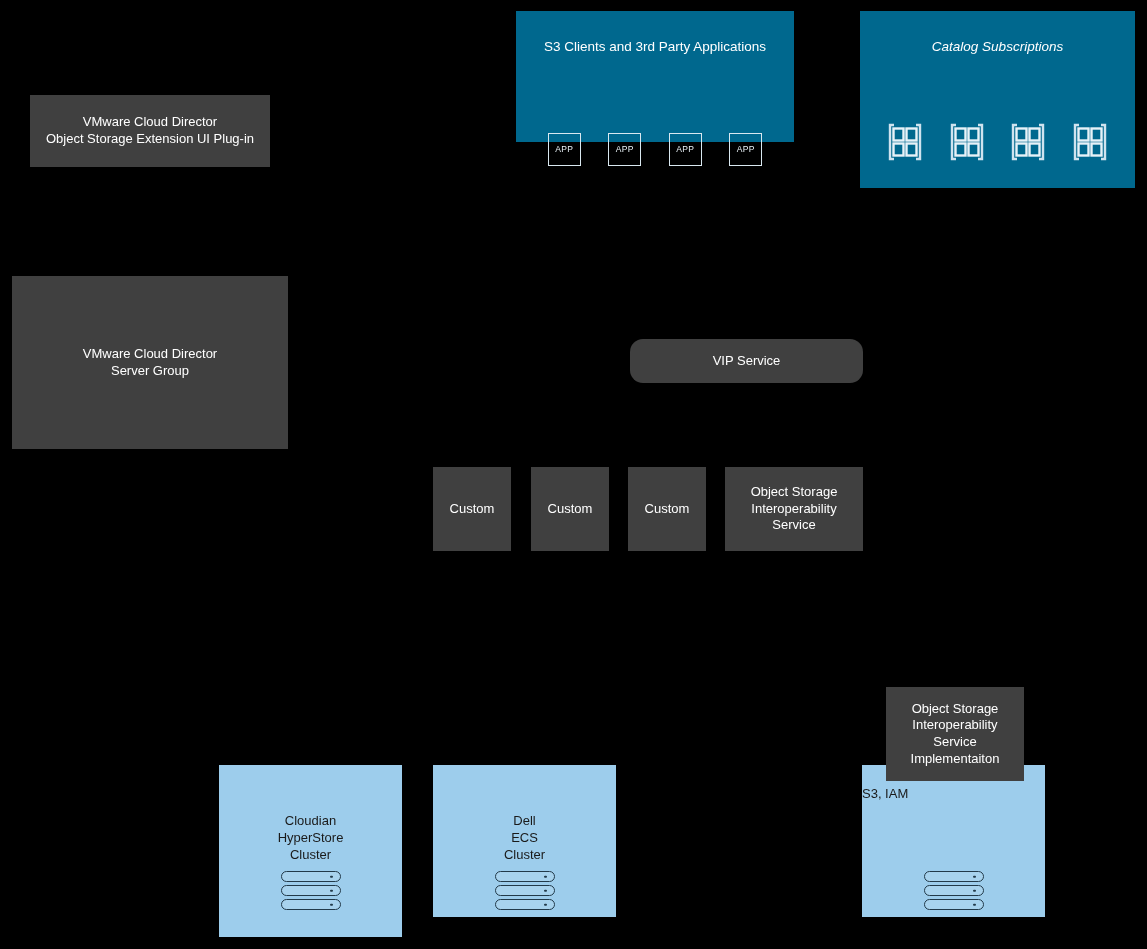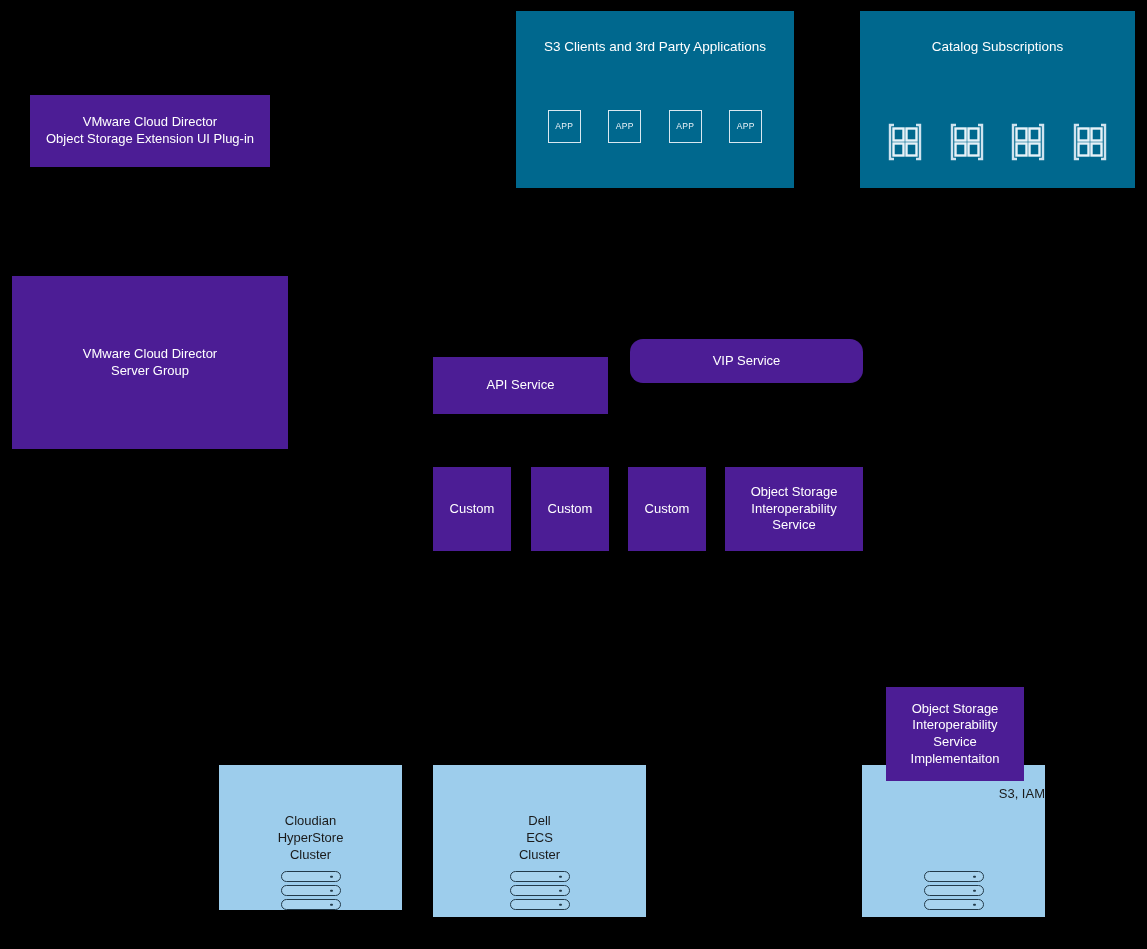--- a/index.html
+++ b/index.html
@@ -21,21 +21,21 @@
   .box {
     position: absolute;
     box-sizing: border-box;
     display: flex;
     align-items: center;
     justify-content: center;
     text-align: center;
     line-height: 1.28;
   }
   .box-dark {
-    background: #4c1d95;
+    background: #404040;
     color: #ffffff;
   }
   .box-light {
     background: #9dcdec;
     color: #1a1a1a;
   }
   .panel {
     position: absolute;
     box-sizing: border-box;
     background: #00688e;
@@ -111,44 +111,44 @@
     left: 0; right: 0;
     text-align: center;
     font-size: 13px;
     color: #1a1a1a;
     white-space: pre-line;
     line-height: 1.3;
   }
   .sub-label {
     position: absolute;
     left: 0; right: 0;
-    text-align: right;
+    text-align: left;
     font-size: 13px;
     color: #1a1a1a;
   }
 </style>
 </head>
 <body>
 
 <div id="canvas">
 
   <div class="box box-dark txt-block lbl-2" style="left:30px; top:95px; width:240px; height:72px; font-size:13px;">VMware Cloud Director
 Object Storage Extension UI Plug-in</div>
 
-  <div class="panel" style="left:516px; top:11px; width:278px; height:177px;">
+  <div class="panel" style="left:516px; top:11px; width:278px; height:131px;">
     <div class="panel-title">S3 Clients and 3rd Party Applications</div>
-    <div class="panel-icons" style="top:97px; height:36px; padding:0 18px;">
-      <div class="app-icon">APP</div>
-      <div class="app-icon">APP</div>
-      <div class="app-icon">APP</div>
-      <div class="app-icon">APP</div>
-    </div>
-  </div>
-
-  <div class="panel" style="left:860px; top:11px; width:275px; height:177px;">
+    <div class="panel-icons" style="top:120px; height:36px; padding:0 18px;">
+      <div class="app-icon">APP</div>
+      <div class="app-icon">APP</div>
+      <div class="app-icon">APP</div>
+      <div class="app-icon">APP</div>
+    </div>
+  </div>
+
+  <div class="panel" style="left:860px; top:11px; width:275px; height:177px;font-style:italic;">
     <div class="panel-title">Catalog Subscriptions</div>
     <div class="panel-icons" style="top:110px; height:42px; padding:0 14px;">
       <div class="catalog-icon">
         <svg width="34" height="40" viewBox="0 0 34 40" aria-hidden="true">
           <g fill="none" stroke="#cfe3ef" stroke-width="2.4">
             <path d="M6 3 H2 V37 H6"></path>
             <path d="M28 3 H32 V37 H28"></path>
           </g>
           <g fill="none" stroke="#e7f2f8" stroke-width="2.4">
             <rect x="5.5" y="6.5" width="10" height="12"></rect>
@@ -199,47 +199,46 @@
             <rect x="18.5" y="21.5" width="10" height="12"></rect>
           </g>
         </svg>
       </div>
     </div>
   </div>
 
   <div class="box box-dark txt-block" style="left:12px; top:276px; width:276px; height:173px; font-size:13px;">VMware Cloud Director
 Server Group</div>
 
-  <div class="box box-dark" style="left:433px; top:357px; width:175px; height:57px; font-size:13px;">API Service</div>
 
   <div class="box box-dark" style="left:630px; top:339px; width:233px; height:44px; font-size:13px;border-radius:13px;">VIP Service</div>
 
 
   <div class="box box-dark txt-block" style="left:433px; top:467px; width:78px; height:84px; font-size:13px;">Custom</div>
 
   <div class="box box-dark txt-block" style="left:531px; top:467px; width:78px; height:84px; font-size:13px;">Custom</div>
 
   <div class="box box-dark txt-block" style="left:628px; top:467px; width:78px; height:84px; font-size:13px;">Custom</div>
 
   <div class="box box-dark txt-block" style="left:725px; top:467px; width:138px; height:84px; font-size:13px;">Object Storage
 Interoperability
 Service</div>
 
-  <div class="box box-light" style="left:219px; top:765px; width:183px; height:145px;">
+  <div class="box box-light" style="left:219px; top:765px; width:183px; height:172px;">
     <div class="stack-label" style="top:48px;">Cloudian
 HyperStore
 Cluster</div>
     <div class="stack-wrap" style="top:106px;">
       <div class="stack-bar"></div>
       <div class="stack-bar"></div>
       <div class="stack-bar"></div>
     </div>
   </div>
 
-  <div class="box box-light" style="left:433px; top:765px; width:213px; height:152px;">
+  <div class="box box-light" style="left:433px; top:765px; width:183px; height:152px;">
     <div class="stack-label" style="top:48px;">Dell
 ECS
 Cluster</div>
     <div class="stack-wrap" style="top:106px;">
       <div class="stack-bar"></div>
       <div class="stack-bar"></div>
       <div class="stack-bar"></div>
     </div>
   </div>
 

